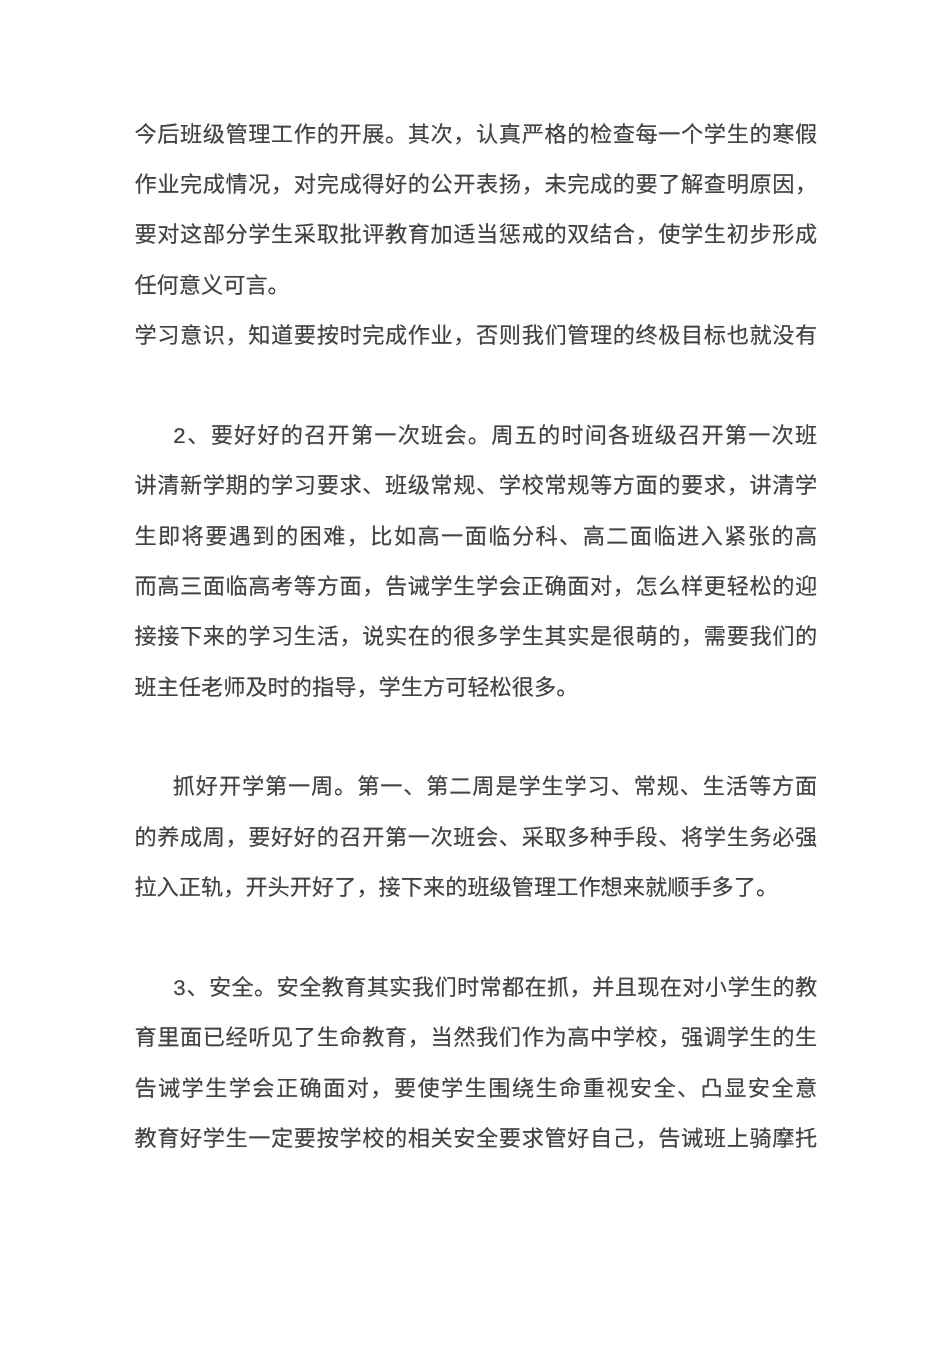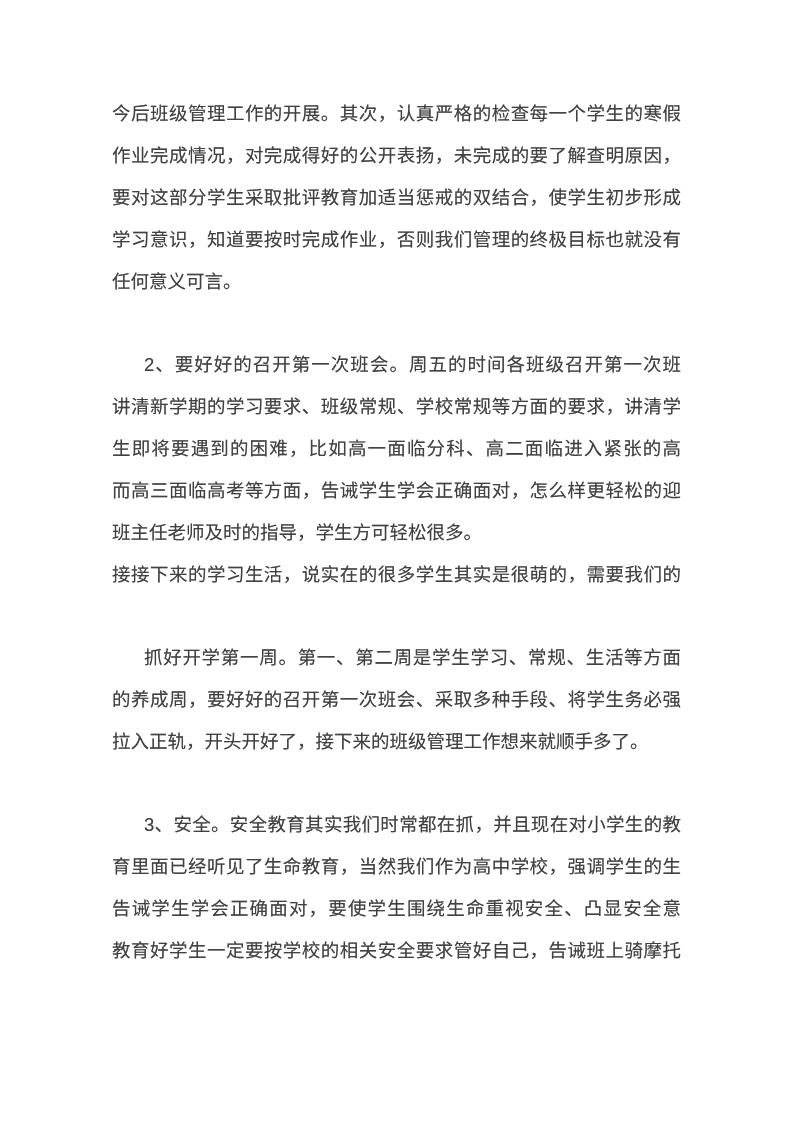--- a/index.html
+++ b/index.html
@@ -12,21 +12,21 @@
     width: 793px;
     height: 1122px;
     background: #ffffff;
     overflow: hidden;
   }
   .doc-text {
     position: absolute;
     left: 112px;
     top: 93px;
     width: 569px;
-    font-family: Liberation Sans, sans-serif;
+    font-family: Liberation Mono, monospace;
     font-size: 18.5px;
     color: #414141;
     text-shadow: 0 0 0.6px rgba(90, 90, 90, 0.55);
   }
   .paragraph {
     margin: 0 0 41px 0;
   }
   .paragraph:last-child {
     margin-bottom: 0;
   }
@@ -48,31 +48,31 @@
 </head>
 <body>
 
 <div class="page">
   <div class="doc-text">
 
     <div class="paragraph">
       <div class="line">今后班级管理工作的开展。其次，认真严格的检查每一个学生的寒假</div>
       <div class="line">作业完成情况，对完成得好的公开表扬，未完成的要了解查明原因，</div>
       <div class="line">要对这部分学生采取批评教育加适当惩戒的双结合，使学生初步形成</div>
+      <div class="line last">任何意义可言。</div>
       <div class="line">学习意识，知道要按时完成作业，否则我们管理的终极目标也就没有</div>
-      <div class="line last">任何意义可言。</div>
     </div>
 
     <div class="paragraph">
       <div class="line indent">2、要好好的召开第一次班会。周五的时间各班级召开第一次班会，</div>
       <div class="line">讲清新学期的学习要求、班级常规、学校常规等方面的要求，讲清学</div>
       <div class="line">生即将要遇到的困难，比如高一面临分科、高二面临进入紧张的高三，</div>
       <div class="line">而高三面临高考等方面，告诫学生学会正确面对，怎么样更轻松的迎</div>
+      <div class="line">接接下来的学习生活，说实在的很多学生其实是很萌的，需要我们的</div>
       <div class="line last">班主任老师及时的指导，学生方可轻松很多。</div>
-      <div class="line">接接下来的学习生活，说实在的很多学生其实是很萌的，需要我们的</div>
     </div>
 
     <div class="paragraph">
       <div class="line indent">抓好开学第一周。第一、第二周是学生学习、常规、生活等方面</div>
       <div class="line">的养成周，要好好的召开第一次班会、采取多种手段、将学生务必强行</div>
       <div class="line last">拉入正轨，开头开好了，接下来的班级管理工作想来就顺手多了。</div>
     </div>
 
     <div class="paragraph">
       <div class="line indent">3、安全。安全教育其实我们时常都在抓，并且现在对小学生的教</div>

